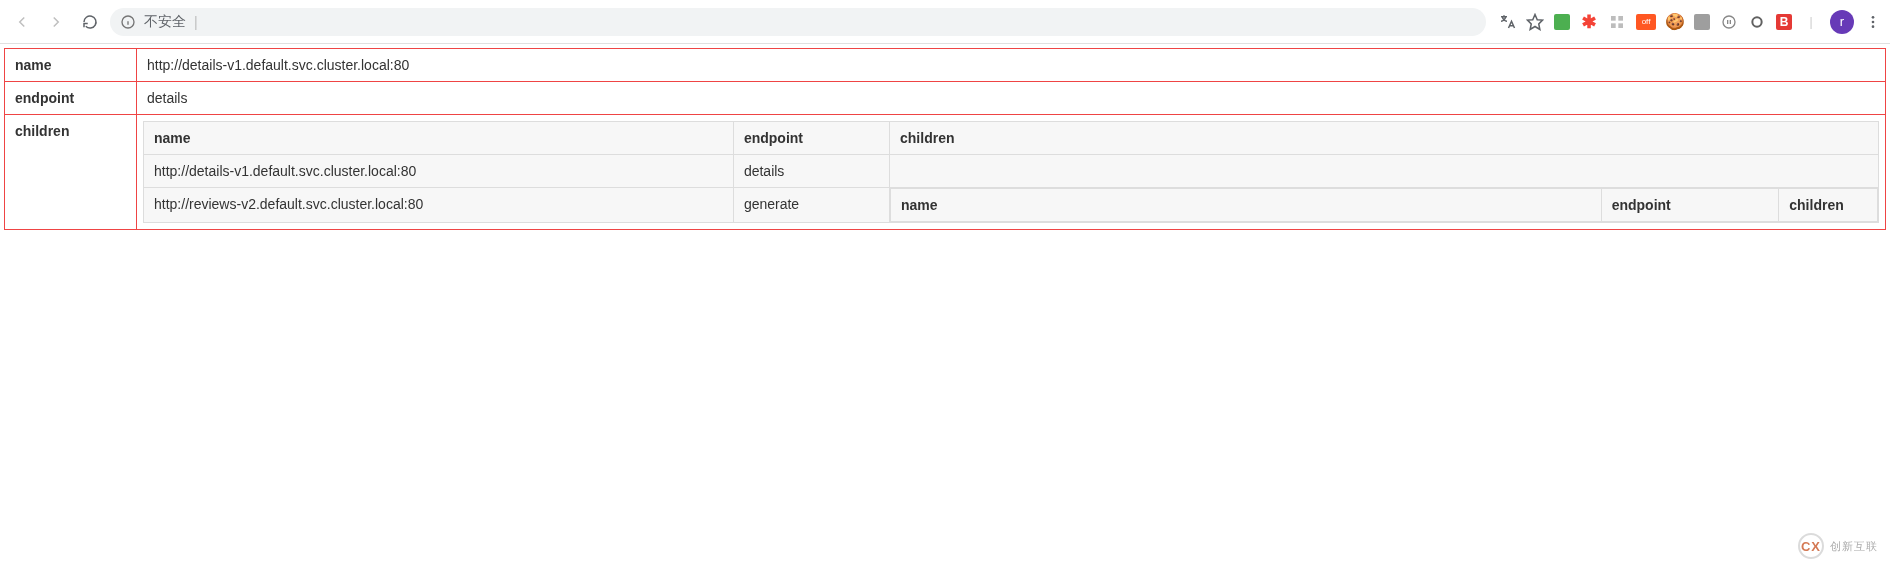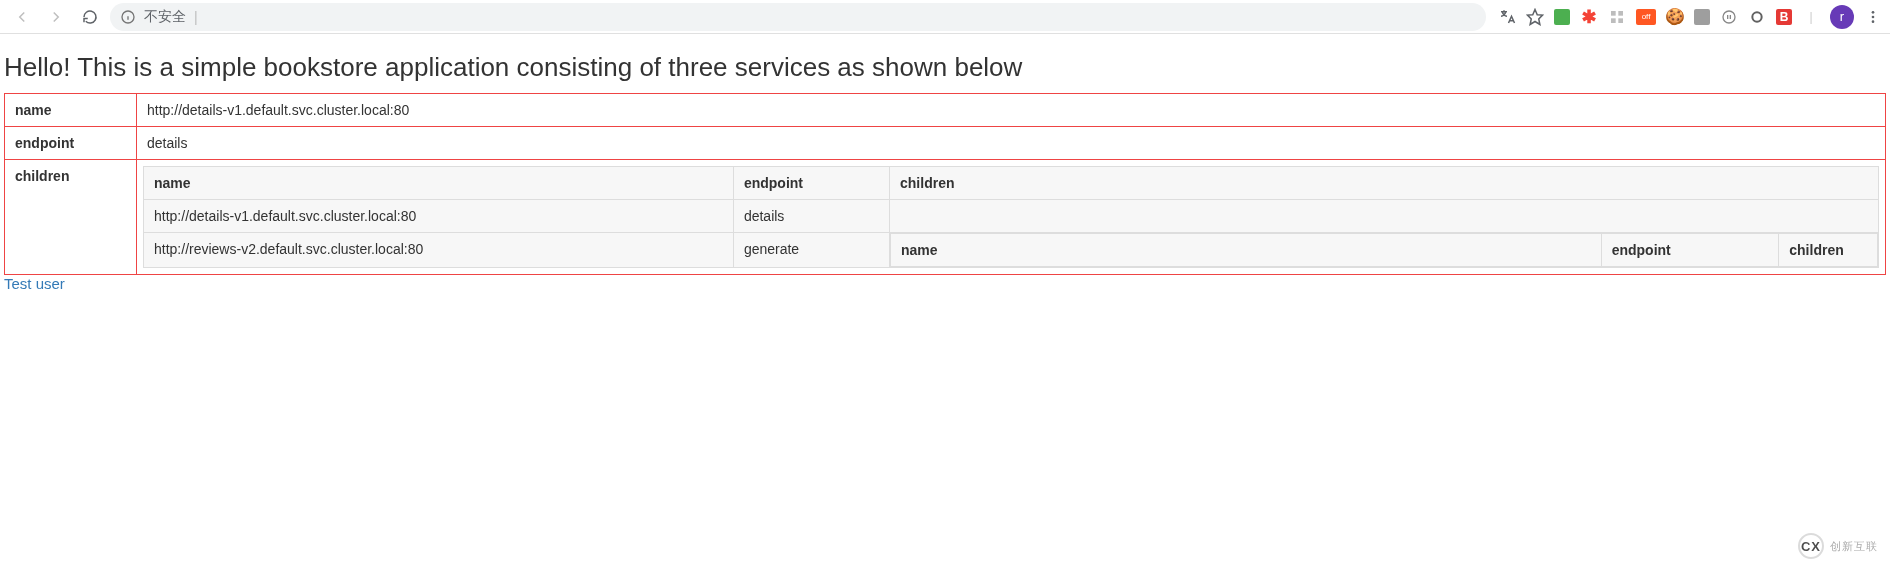--- a/index.html
+++ b/index.html
@@ -1,17 +1,17 @@
 <!DOCTYPE html>
 <html><head>
 <meta charset="utf-8">
 <style>
   * { box-sizing: border-box; }
   html, body { margin: 0; padding: 0; font-family: Arial, "Helvetica Neue", Helvetica, sans-serif; font-size: 14px; color: #333; background: #fff; }
-  .chrome-bar { display: flex; align-items: center; height: 34px; padding: 0 8px; border-bottom: 1px solid #e0e0e0; background: #fff; gap: 6px; }
+  .chrome-bar { display: flex; align-items: center; height: 44px; padding: 0 8px; border-bottom: 1px solid #e0e0e0; background: #fff; gap: 6px; }
   .chrome-btn { width: 28px; height: 28px; display: flex; align-items: center; justify-content: center; color: #5f6368; border-radius: 14px; }
   .chrome-btn.disabled { color: #bfbfbf; }
   .chrome-btn svg { width: 18px; height: 18px; }
   .omnibox { flex: 1; display: flex; align-items: center; height: 28px; border-radius: 14px; background: #f1f3f4; padding: 0 10px; font-size: 14px; color: #5f6368; gap: 8px; margin-right: 6px; }
   .omnibox .ico { color: #757575; display:flex; align-items:center; }
   .omnibox .insecure { color: #5f6368; white-space: nowrap; }
   .omnibox .divider { color: #bdbdbd; }
   .omnibox .url { color: #9e9e9e; white-space: nowrap; overflow: hidden; text-overflow: ellipsis; }
   .chrome-icons { display: flex; align-items: center; gap: 10px; }
   .ci { width: 18px; height: 18px; display:flex; align-items:center; justify-content:center; font-size: 12px; }
@@ -25,21 +25,21 @@
   .inner-table th { border: 1px solid #ddd; padding: 8px 10px; font-weight: 700; background: #f7f7f7; text-align:left; }
   .inner-table td { border: 1px solid #ddd; padding: 8px 10px; background: #f7f7f7; text-align:left; vertical-align: top; }
   .inner2 { width: 100%; border-collapse: collapse; }
   .inner2 th, .inner2 td { border: 1px solid #ddd; padding: 8px 10px; text-align:left; font-weight:700; }
   .inner2 td { font-weight:400; }
   .children-cell { padding: 0 !important; }
   .children-cell .inner-table { margin: 6px; width: calc(100% - 12px); }
   .h2 { font-size: 20px; font-weight: 400; margin: 32px 0 10px 0; color: #333; }
   a.bluelink { color: #337ab7; text-decoration: none; font-size: 15px; display: block; margin-bottom: 10px; }
   .watermark { position: fixed; right: 12px; bottom: 14px; opacity: .7; display:flex; align-items:center; gap:6px; color:#888; font-size:11px; letter-spacing:1px; }
-  .watermark .cx { width:26px; height:26px; border: 2px solid #ccc; border-radius:50%; display:flex; align-items:center; justify-content:center; color:#000000; font-weight:700; font-size:13px; }
+  .watermark .cx { width:26px; height:26px; border: 2px solid #ccc; border-radius:50%; display:flex; align-items:center; justify-content:center; color:#c2410c; font-weight:700; font-size:13px; }
 </style>
 </head>
 <body>
 
 <div class="chrome-bar">
   <div class="chrome-btn disabled">
     <svg viewBox="0 0 24 24" fill="none" stroke="currentColor" stroke-width="2">
         <path d="M15 6l-6 6 6 6"></path>
       </svg>
   </div>
@@ -112,21 +112,20 @@
           <circle cx="12" cy="5" r="2"></circle>
           <circle cx="12" cy="12" r="2"></circle>
           <circle cx="12" cy="19" r="2"></circle>
         </svg>
     </div>
   </div>
 </div>
 
 <div class="page">
 
-  <div class="h1">Hello! This is a simple bookstore application consisting of three services as shown below</div>
 
   <table class="outer-table">
     <tbody>
         <tr>
       <td class="label-col">name</td>
       <td>http://details-v1.default.svc.cluster.local:80</td>
     </tr>
     <tr>
       <td class="label-col">endpoint</td>
       <td>details</td>
@@ -164,20 +163,19 @@
               </td>
             </tr>
           </tbody>
         </table>
       </td>
     </tr>
   </tbody>
     </table>
 
 
-  <a href="#" class="bluelink">Test user</a>
 
 </div>
 
 <div class="watermark">
   <div class="cx">CX</div>
   <div>创新互联</div>
 </div>
 
 </body></html>

